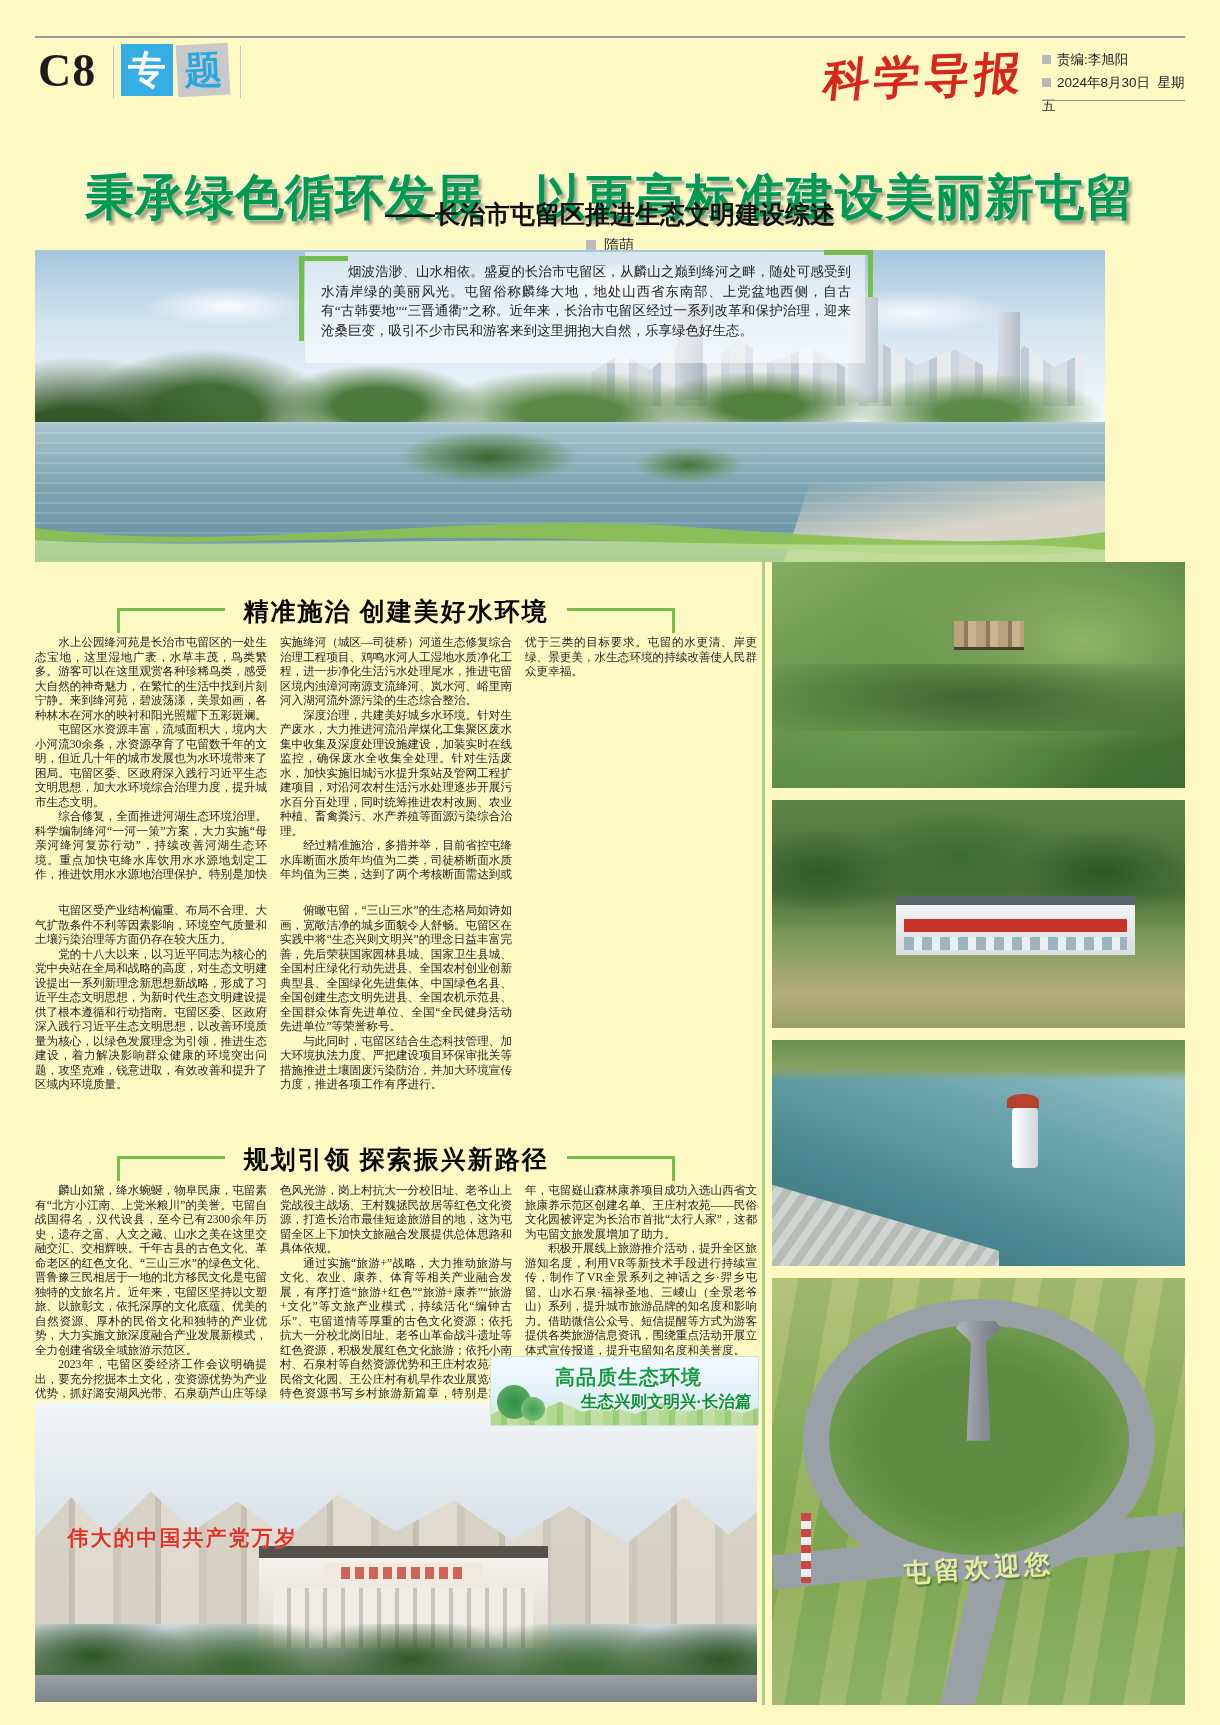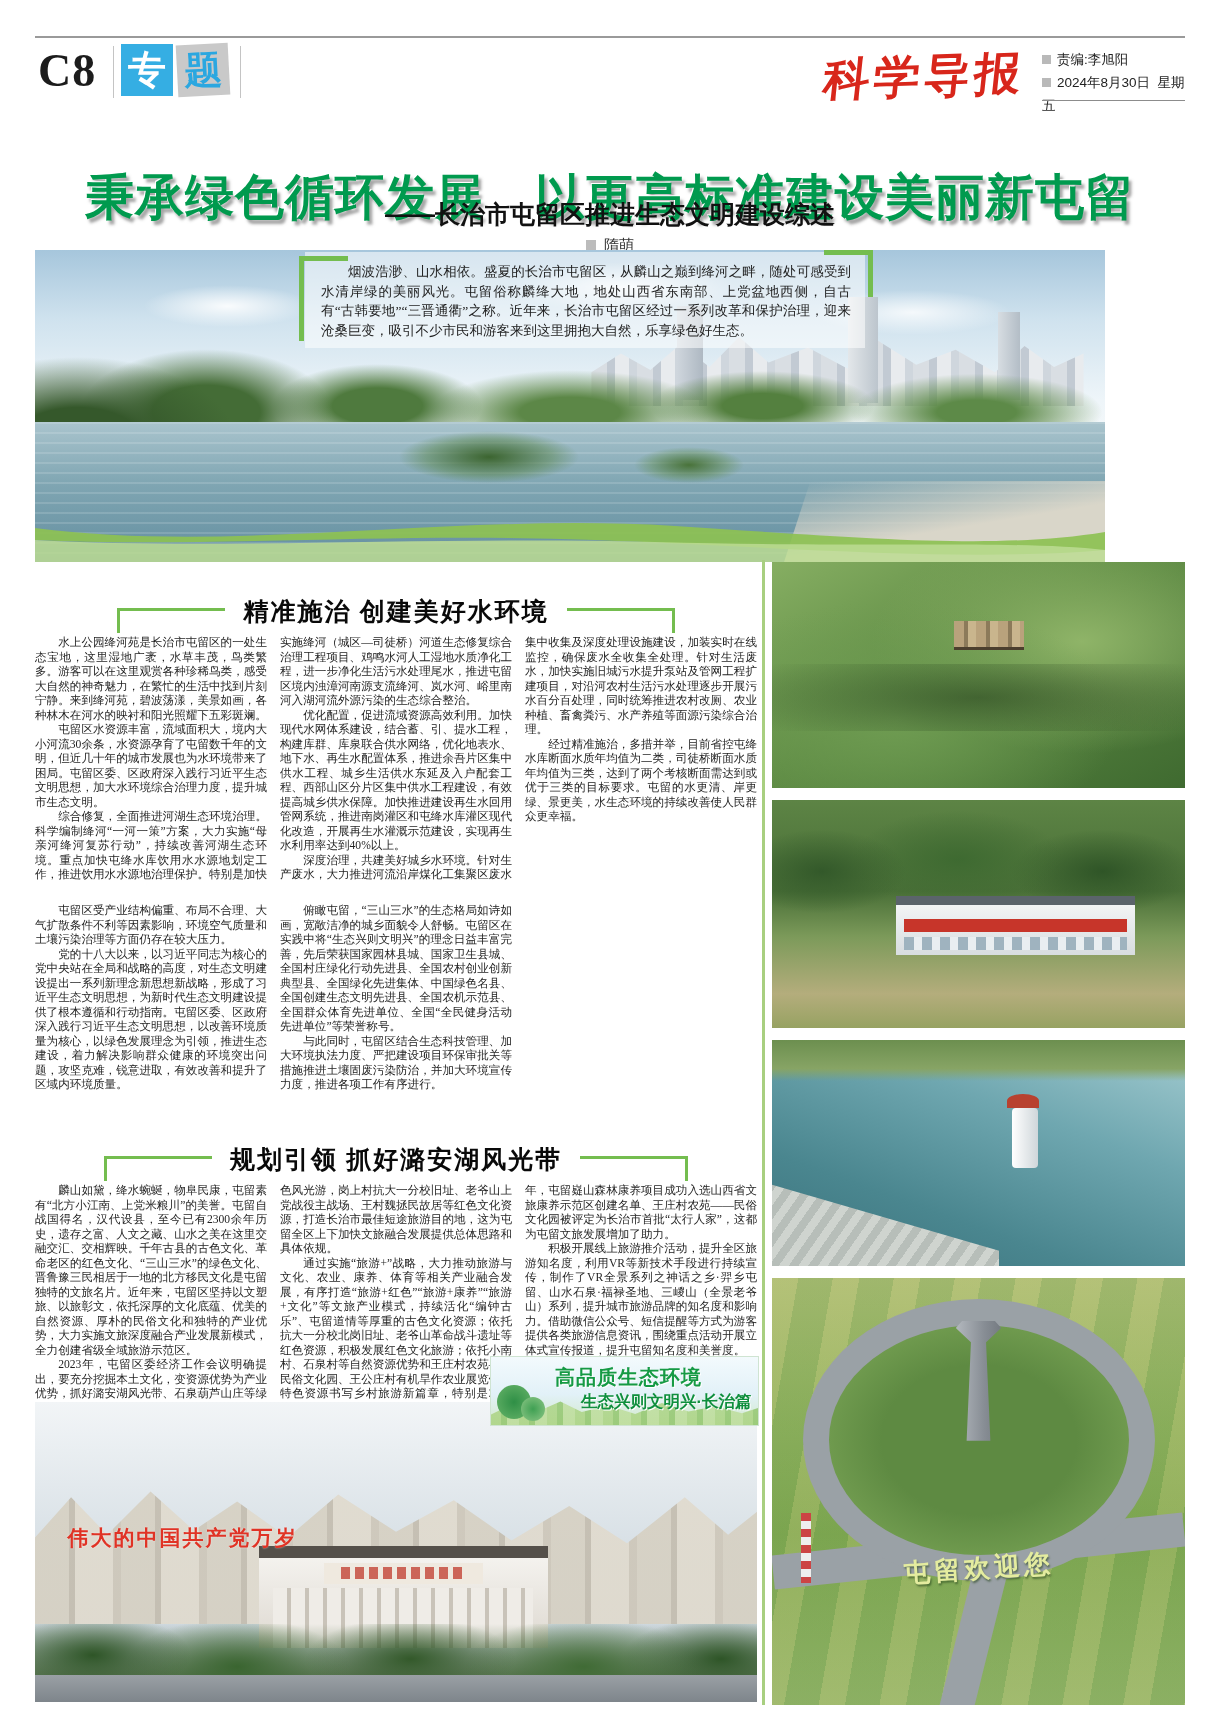--- a/index.html
+++ b/index.html
@@ -1,16 +1,16 @@
 <!DOCTYPE html>
 <html><head>
 <meta charset="utf-8">
 <style>
   html,body{margin:0;padding:0;background:#e8e8e8;}
-  .page{position:relative;width:1220px;height:1725px;margin:0 auto;background:#ffffff;overflow:hidden;
+  .page{position:relative;width:1220px;height:1725px;margin:0 auto;background:#fef9c3;overflow:hidden;
         font-family:"Liberation Serif","DejaVu Serif",serif;color:#1c1c1c;}
 
   
   .toprule{position:absolute;left:35px;top:36px;width:1150px;height:2px;background:#9a9a9a;}
   .pageno{position:absolute;left:38px;top:44px;font-size:46px;font-weight:bold;letter-spacing:1px;font-family:"Liberation Serif",serif;}
   .hv1{position:absolute;left:113px;top:46px;width:1px;height:52px;background:#c4c4c4;}
   .tagbox{position:absolute;top:44px;width:52px;height:52px;display:flex;align-items:center;justify-content:center;
           font-size:38px;font-weight:900;font-family:"Liberation Sans",sans-serif;}
   .tag-blue{left:121px;background:#35aee3;color:#fff;}
   .tag-gray{left:177px;background:#c9c9c9;color:#2ba7e0;transform:rotate(-3deg);font-family:"Liberation Serif",serif;}
@@ -59,21 +59,21 @@
   .hero-island{position:absolute;left:34%;top:58%;width:180px;height:52px;border-radius:50%;
     background:radial-gradient(closest-side,#3c6530,#55824270 70%,transparent);}
   .hero-island2{position:absolute;left:56%;top:63%;width:110px;height:36px;border-radius:50%;
     background:radial-gradient(closest-side,#49733a,#5d8a4860 70%,transparent);}
   .hero-walk{position:absolute;right:0;bottom:0;width:30%;height:26%;
     background:linear-gradient(170deg,rgba(226,224,214,.0),#d9d6c9 55%);transform:skewX(-18deg);transform-origin:bottom right;}
   .hero-wave{position:absolute;left:0;bottom:0;width:100%;height:52px;}
 
   
   .intro-wrap{position:absolute;left:270px;top:2px;width:560px;}
-  .intro-text{margin:0;padding:10px 14px 8px 16px;font-size:13.5px;line-height:19.5px;text-align:justify;
+  .intro-text{margin:0;padding:10px 14px 23px 16px;font-size:13.5px;line-height:19.5px;text-align:justify;
     text-indent:2em;color:#1d1d1d;background:rgba(255,255,255,.55);}
   .ib{position:absolute;border-color:#74bd4f;border-style:solid;border-width:0;}
   .ib-l{left:-6px;top:4px;width:44px;height:80px;border-left-width:5px;border-top-width:5px;}
   .ib-r{right:-8px;top:-2px;width:44px;height:42px;border-right-width:5px;border-top-width:5px;}
 
   
   .section{position:absolute;left:35px;width:722px;}
   .sec-head{display:flex;align-items:center;justify-content:center;gap:18px;height:38px;}
   .sec-head h3{margin:0;font-size:25px;font-weight:bold;letter-spacing:2px;font-family:"Liberation Serif",serif;color:#090909;}
   .hb{width:105px;height:22px;border-color:#74bd4f;border-style:solid;border-width:0;}
@@ -221,39 +221,38 @@
   <section class="section" style="top:592px;">
     <div class="sec-head">
       <span class="hb hb-l"></span>
       <h3>精准施治 创建美好水环境</h3>
       <span class="hb hb-r"></span>
     </div>
     <div class="cols h-s1">
       <p>水上公园绛河苑是长治市屯留区的一处生态宝地，这里湿地广袤，水草丰茂，鸟类繁多。游客可以在这里观赏各种珍稀鸟类，感受大自然的神奇魅力，在繁忙的生活中找到片刻宁静。来到绛河苑，碧波荡漾，美景如画，各种林木在河水的映衬和阳光照耀下五彩斑斓。</p>
       <p>屯留区水资源丰富，流域面积大，境内大小河流30余条，水资源孕育了屯留数千年的文明，但近几十年的城市发展也为水环境带来了困局。屯留区委、区政府深入践行习近平生态文明思想，加大水环境综合治理力度，提升城市生态文明。</p>
       <p>综合修复，全面推进河湖生态环境治理。科学编制绛河“一河一策”方案，大力实施“母亲河绛河复苏行动”，持续改善河湖生态环境。重点加快屯绛水库饮用水水源地划定工作，推进饮用水水源地治理保护。特别是加快实施绛河（城区—司徒桥）河道生态修复综合治理工程项目、鸡鸣水河人工湿地水质净化工程，进一步净化生活污水处理尾水，推进屯留区境内浊漳河南源支流绛河、岚水河、峪里南河入湖河流外源污染的生态综合整治。</p>
-      <p>优化配置，促进流域资源高效利用。加快现代水网体系建设，结合蓄、引、提水工程，构建库群、库泉联合供水网络，优化地表水、地下水、再生水配置体系，推进余吾片区集中供水工程、城乡生活供水东延及入户配套工程、西部山区分片区集中供水工程建设，有效提高城乡供水保障。加快推进建设再生水回用管网系统，推进南岗灌区和屯绛水库灌区现代化改造，开展再生水灌溉示范建设，实现再生水利用率达到40%以上。</p>
       <p>深度治理，共建美好城乡水环境。针对生产废水，大力推进河流沿岸煤化工集聚区废水集中收集及深度处理设施建设，加装实时在线监控，确保废水全收集全处理。针对生活废水，加快实施旧城污水提升泵站及管网工程扩建项目，对沿河农村生活污水处理逐步开展污水百分百处理，同时统筹推进农村改厕、农业种植、畜禽粪污、水产养殖等面源污染综合治理。</p>
       <p>经过精准施治，多措并举，目前省控屯绛水库断面水质年均值为二类，司徒桥断面水质年均值为三类，达到了两个考核断面需达到或优于三类的目标要求。屯留的水更清、岸更绿、景更美，水生态环境的持续改善使人民群众更幸福。</p>
     </div>
   </section>
 
   <section class="section" style="top:898px;">
     <div class="cols h-s2">
       <p>屯留区受产业结构偏重、布局不合理、大气扩散条件不利等因素影响，环境空气质量和土壤污染治理等方面仍存在较大压力。</p>
       <p>党的十八大以来，以习近平同志为核心的党中央站在全局和战略的高度，对生态文明建设提出一系列新理念新思想新战略，形成了习近平生态文明思想，为新时代生态文明建设提供了根本遵循和行动指南。屯留区委、区政府深入践行习近平生态文明思想，以改善环境质量为核心，以绿色发展理念为引领，推进生态建设，着力解决影响群众健康的环境突出问题，攻坚克难，锐意进取，有效改善和提升了区域内环境质量。</p>
       <p>俯瞰屯留，“三山三水”的生态格局如诗如画，宽敞洁净的城乡面貌令人舒畅。屯留区在实践中将“生态兴则文明兴”的理念日益丰富完善，先后荣获国家园林县城、国家卫生县城、全国村庄绿化行动先进县、全国农村创业创新典型县、全国绿化先进集体、中国绿色名县、全国创建生态文明先进县、全国农机示范县、全国群众体育先进单位、全国“全民健身活动先进单位”等荣誉称号。</p>
       <p>与此同时，屯留区结合生态科技管理、加大环境执法力度、严把建设项目环保审批关等措施推进土壤固废污染防治，并加大环境宣传力度，推进各项工作有序进行。</p>
     </div>
   </section>
 
   <section class="section" style="top:1140px;">
     <div class="sec-head">
       <span class="hb hb-l"></span>
-      <h3>规划引领 抓好潞安湖风光带</h3>
+      <h3>规划引领 探索振兴新路径</h3>
       <span class="hb hb-r"></span>
     </div>
     <div class="cols h-s3">
       <p>麟山如黛，绛水蜿蜒，物阜民康，屯留素有“北方小江南、上党米粮川”的美誉。屯留自战国得名，汉代设县，至今已有2300余年历史，遗存之富、人文之藏、山水之美在这里交融交汇、交相辉映。千年古县的古色文化、革命老区的红色文化、“三山三水”的绿色文化、晋鲁豫三民相居于一地的北方移民文化是屯留独特的文旅名片。近年来，屯留区坚持以文塑旅、以旅彰文，依托深厚的文化底蕴、优美的自然资源、厚朴的民俗文化和独特的产业优势，大力实施文旅深度融合产业发展新模式，全力创建省级全域旅游示范区。</p>
       <p>2023年，屯留区委经济工作会议明确提出，要充分挖掘本土文化，变资源优势为产业优势，抓好潞安湖风光带、石泉葫芦山庄等绿色风光游，岗上村抗大一分校旧址、老爷山上党战役主战场、王村魏拯民故居等红色文化资源，打造长治市最佳短途旅游目的地，这为屯留全区上下加快文旅融合发展提供总体思路和具体依规。</p>
       <p>通过实施“旅游+”战略，大力推动旅游与文化、农业、康养、体育等相关产业融合发展，有序打造“旅游+红色”“旅游+康养”“旅游+文化”等文旅产业模式，持续活化“编钟古乐”、屯留道情等厚重的古色文化资源；依托抗大一分校北岗旧址、老爷山革命战斗遗址等红色资源，积极发展红色文化旅游；依托小南村、石泉村等自然资源优势和王庄村农苑——民俗文化园、王公庄村有机旱作农业展览馆等特色资源书写乡村旅游新篇章，特别是2022年，屯留嶷山森林康养项目成功入选山西省文旅康养示范区创建名单、王庄村农苑——民俗文化园被评定为长治市首批“太行人家”，这都为屯留文旅发展增加了助力。</p>
       <p>积极开展线上旅游推介活动，提升全区旅游知名度，利用VR等新技术手段进行持续宣传，制作了VR全景系列之神话之乡·羿乡屯留、山水石泉·福禄圣地、三嵕山（全景老爷山）系列，提升城市旅游品牌的知名度和影响力。借助微信公众号、短信提醒等方式为游客提供各类旅游信息资讯，围绕重点活动开展立体式宣传报道，提升屯留知名度和美誉度。</p>
       <p>人不负青山，青山定不负人。屯留人民以只争朝夕的紧迫劲头，闻鸡起舞的勤奋精神，滴水穿石的实干定力，戮力同心，锐意进取，着力打造具有吸引力的太行山水宜居城市，将大美屯留徐徐铺展在世人的眼前，奋力谱写着高质量全面建成小康屯留的新篇章！</p>
     </div>
   </section>

